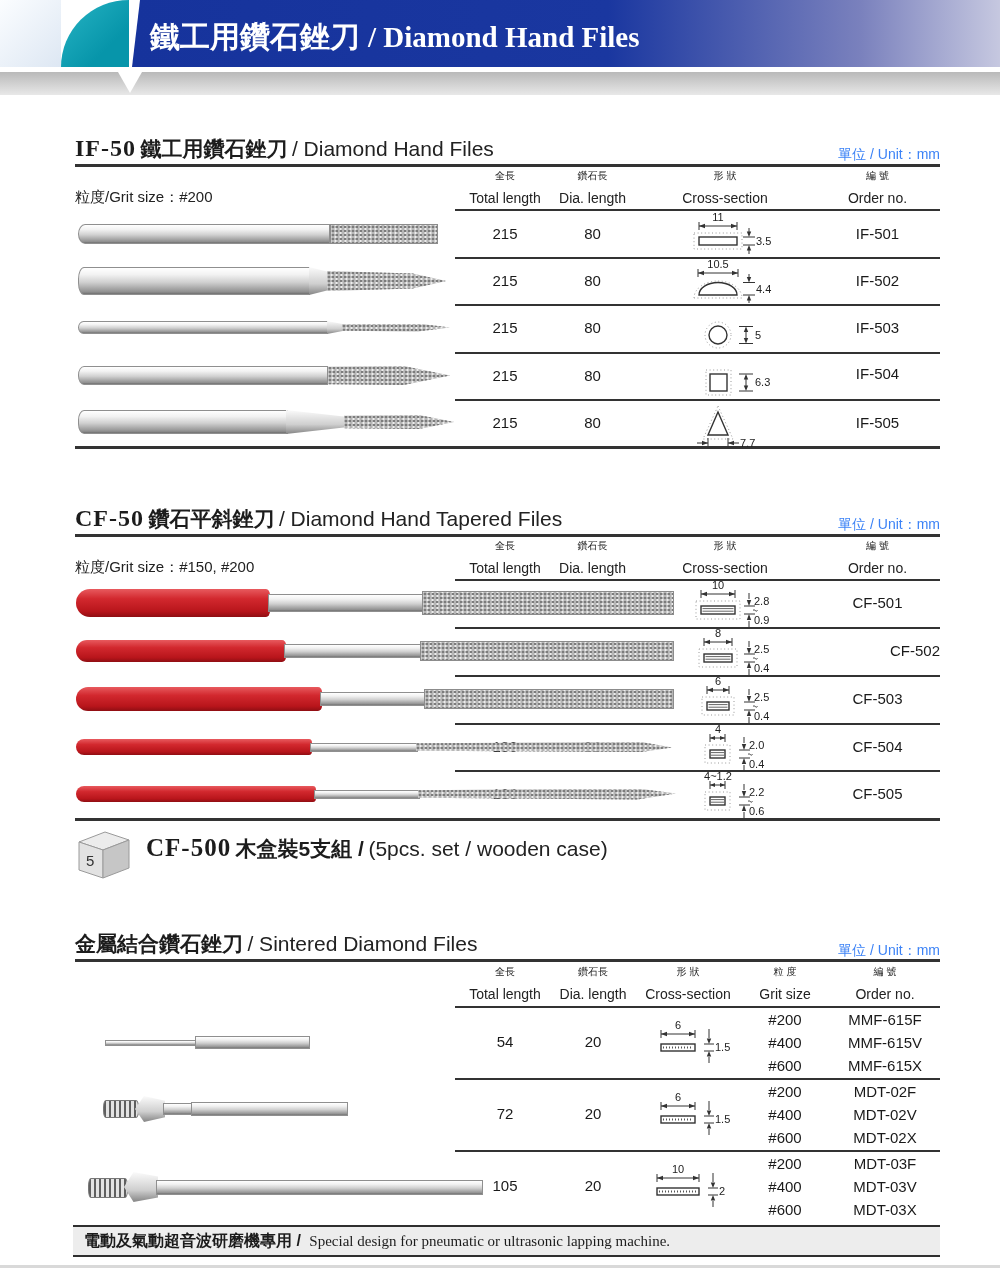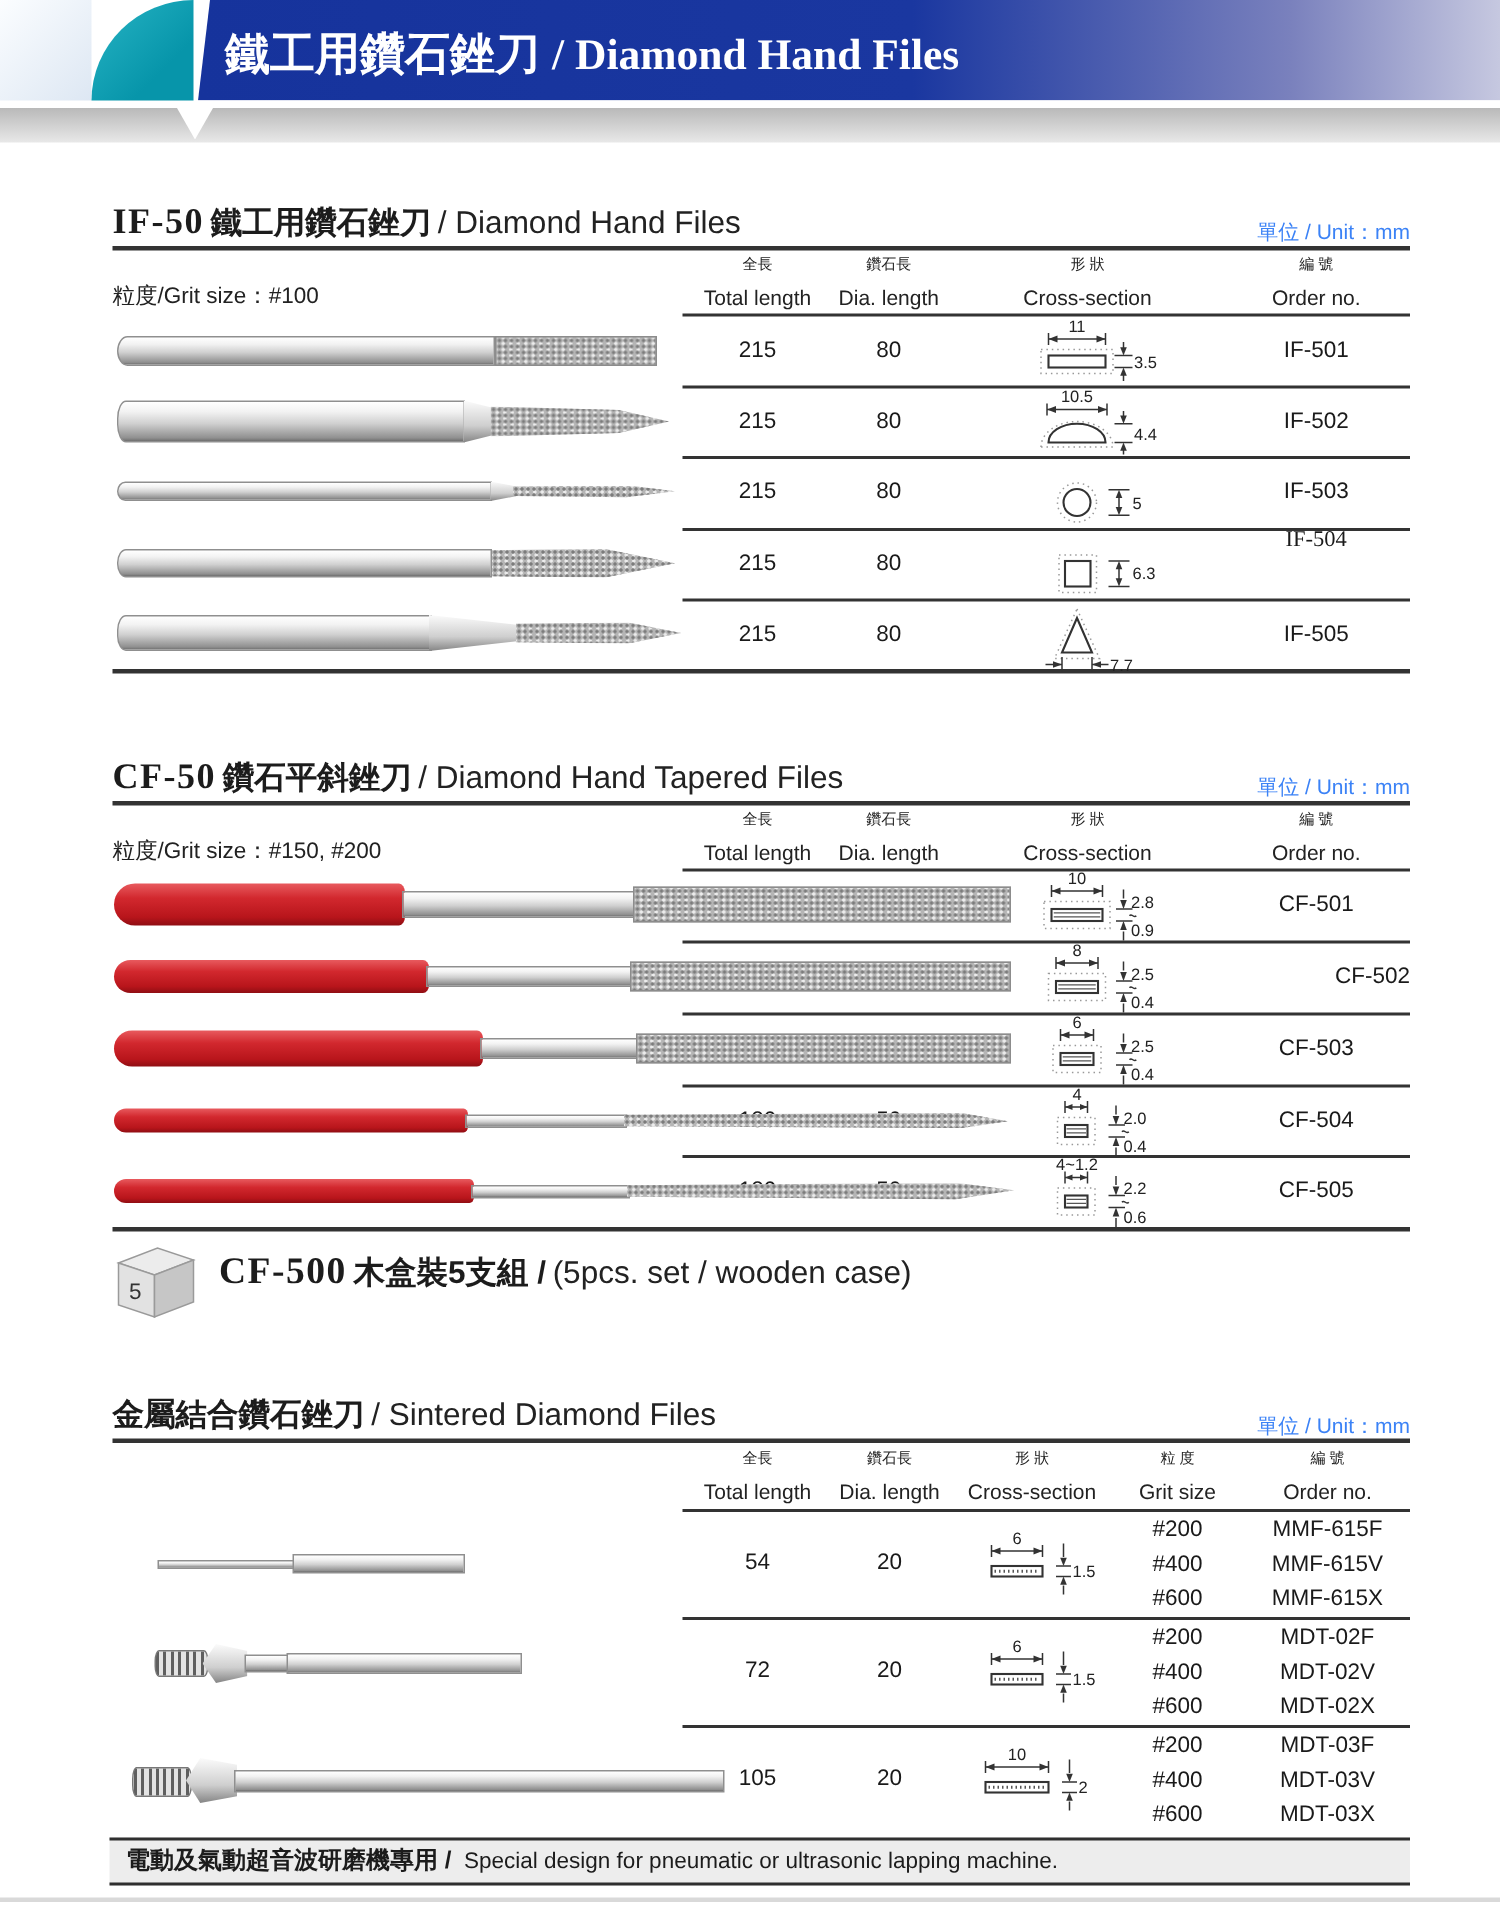--- a/index.html
+++ b/index.html
@@ -67,21 +67,21 @@
 <div class="a rule" style="left:75px;top:164px;width:865px;height:2.5px;"></div>
 
 <div class="a colh-zh ctr" style="left:455px;top:169px;width:100px;">全長</div>
 <div class="a colh-zh ctr" style="left:545px;top:169px;width:95px;">鑽石長</div>
 <div class="a colh-zh ctr" style="left:650px;top:169px;width:150px;">形 狀</div>
 <div class="a colh-zh ctr" style="left:815px;top:169px;width:125px;">編 號</div>
 <div class="a colh-en ctr" style="left:455px;top:190px;width:100px;">Total length</div>
 <div class="a colh-en ctr" style="left:545px;top:190px;width:95px;">Dia. length</div>
 <div class="a colh-en ctr" style="left:650px;top:190px;width:150px;">Cross-section</div>
 <div class="a colh-en ctr" style="left:815px;top:190px;width:125px;">Order no.</div>
-<div class="a grit-label" style="left:75px;top:188px;">粒度/Grit size：#100</div>
+<div class="a grit-label" style="left:75px;top:188px;">粒度/Grit size：#200</div>
 <div class="a rule" style="left:455px;top:209px;width:485px;height:2px;"></div>
 
 <div class="a rule" style="left:455px;top:257px;width:485px;height:1.8px;"></div>
 <div class="a rule" style="left:455px;top:304px;width:485px;height:1.8px;"></div>
 <div class="a rule" style="left:455px;top:352px;width:485px;height:1.8px;"></div>
 <div class="a rule" style="left:455px;top:399px;width:485px;height:1.8px;"></div>
 <div class="a rule" style="left:75px;top:446px;width:865px;height:2.5px;"></div>
 
 <div class="a cell ctr" style="left:455px;top:224px;width:100px;">215</div>
 <div class="a cell ctr" style="left:545px;top:224px;width:95px;">80</div>
@@ -134,21 +134,21 @@
   <line x1="74" y1="21.5" x2="88" y2="21.5"></line>
     <line x1="74" y1="38.5" x2="88" y2="38.5"></line>
   <line x1="81" y1="24" x2="81" y2="36"></line>
   <polygon class="ah" points="81,21.5 78.8,27 83.2,27"></polygon>
     <polygon class="ah" points="81,38.5 78.8,33 83.2,33"></polygon>
   <text x="90" y="34">5</text>
 </svg>
 
 <div class="a cell ctr" style="left:455px;top:366px;width:100px;">215</div>
 <div class="a cell ctr" style="left:545px;top:366px;width:95px;">80</div>
-<div class="a cell ctr" style="left:815px;top:350px;width:125px;font-family:Liberation Serif, serif;">IF-504</div>
+<div class="a cell ctr" style="left:815px;top:364px;width:125px;">IF-504</div>
 <svg class="a xsec" style="left:665px;top:353px;" width="120" height="46">
   <rect class="dot" x="41" y="17" width="25" height="25"></rect>
     <rect class="sol" x="45" y="21" width="17" height="17"></rect>
   <line x1="74" y1="21" x2="88" y2="21"></line>
     <line x1="74" y1="38" x2="88" y2="38"></line>
   <line x1="81" y1="23.5" x2="81" y2="35.5"></line>
   <polygon class="ah" points="81,21 78.8,26.5 83.2,26.5"></polygon>
     <polygon class="ah" points="81,38 78.8,32.5 83.2,32.5"></polygon>
   <text x="90" y="33">6.3</text>
 </svg>
@@ -487,15 +487,15 @@
   <div class="a silver" style="left:88px;top:6px;width:157px;height:14px;"></div>
 </div>
 <div class="a" style="left:88px;top:1172px;width:395px;height:30px;">
   <div class="a rib" style="left:0;top:6px;width:40px;height:20px;"></div>
   <div class="a silver-clip" style="left:36px;top:0;width:34px;height:30px;clip-path:polygon(0 50%,28% 0,100% 15%,100% 85%,28% 100%);"></div>
   <div class="a silver" style="left:68px;top:8px;width:327px;height:15px;"></div>
 </div>
 
 <div class="a" style="left:73px;top:1225px;width:867px;height:28px;background:#ededed;border-top:2.5px solid #2f2f2f;border-bottom:2.5px solid #2f2f2f;line-height:28px;white-space:nowrap;">
   <span style="font-weight:700;font-size:16px;margin-left:11px;">電動及氣動超音波研磨機專用 /</span>
-  <span style="font-size:15px;margin-left:4px;">Special design for pneumatic or ultrasonic lapping machine.</span>
+  <span style="font-size:15px;margin-left:4px;font-family:Liberation Serif, serif;">Special design for pneumatic or ultrasonic lapping machine.</span>
 </div>
 <div class="a" style="left:0;top:1265px;width:1000px;height:2.5px;background:#d9d9d9;"></div>
 
 </body></html>

